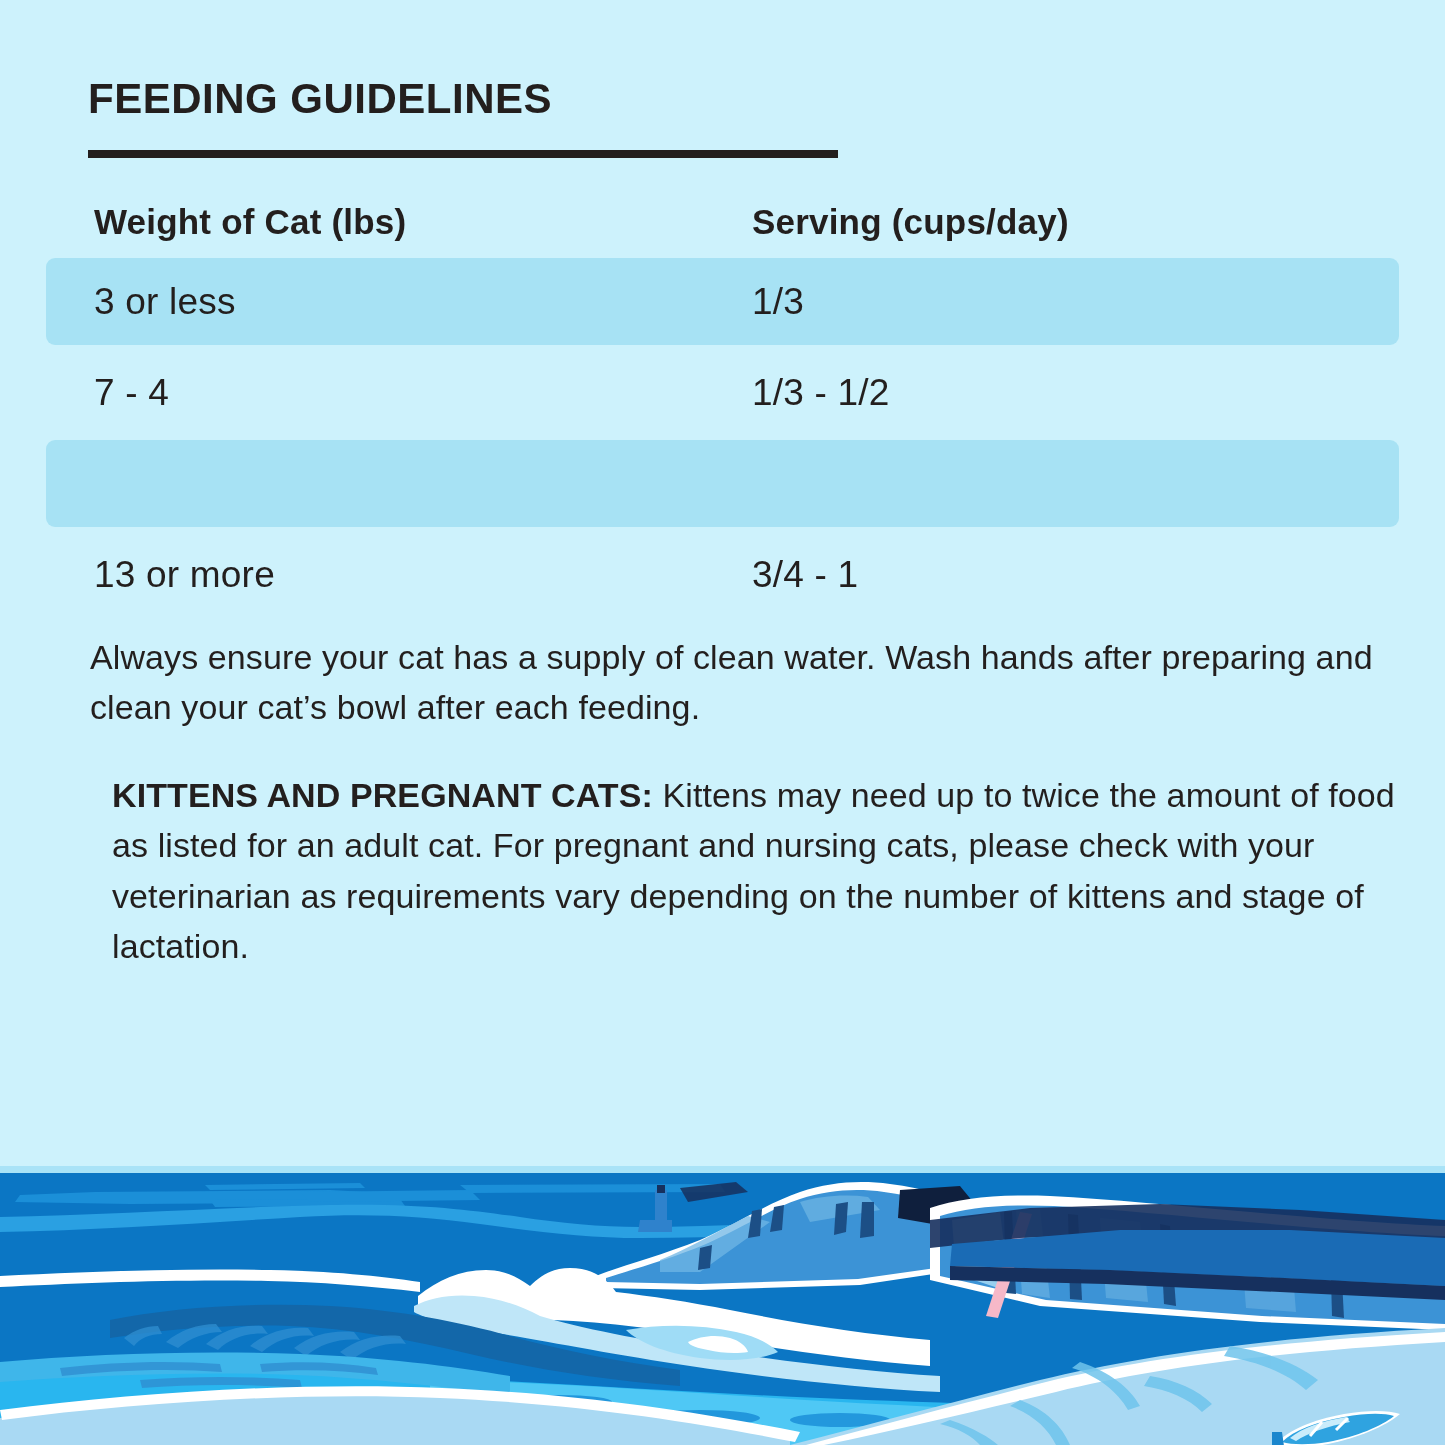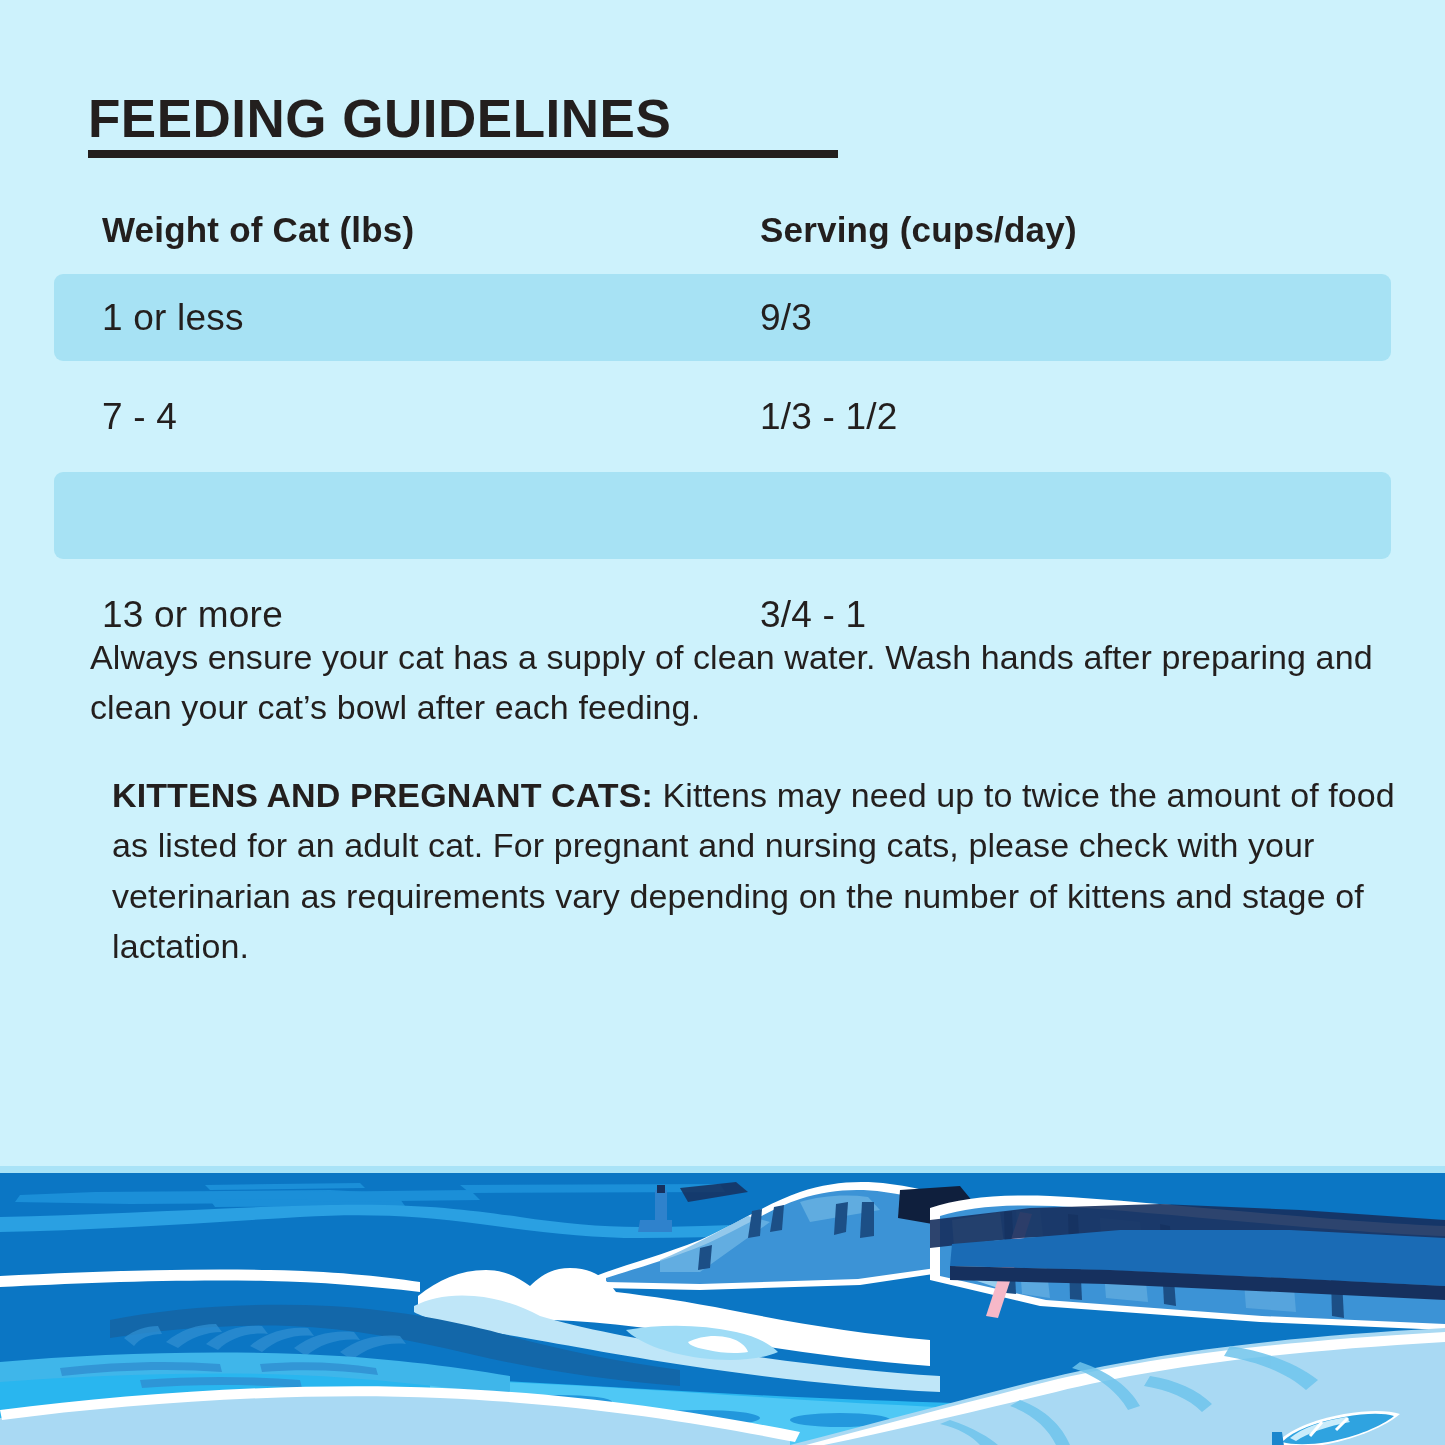--- a/index.html
+++ b/index.html
@@ -28,22 +28,22 @@
   .content {
     position: absolute;
     left: 0;
     top: 0;
     width: 1445px;
   }
 
   .title {
     position: absolute;
     left: 88px;
-    top: 92px;
-    font-size: 53px;
+    top: 78px;
+    font-size: 42px;
     font-weight: 700;
     letter-spacing: 0.5px;
     color: #231f1e;
     line-height: 1;
     white-space: nowrap;
   }
 
   .title-rule {
     position: absolute;
     left: 88px;
@@ -57,21 +57,21 @@
   .table {
     position: absolute;
     left: 0;
     top: 186px;
     width: 1445px;
   }
 
   .row {
     position: relative;
     height: 87px;
-    margin: 12px;
+    margin: 4px;
   }
   .row.header {
     height: 64px;
   }
   .row.stripe::before {
     content: "";
     position: absolute;
     left: 42px;
     right: 42px;
     top: 0;
@@ -144,22 +144,22 @@
     <div class="title-rule"></div>
 
     <div class="table">
 
       <div class="row header">
         <div class="cell c1">Weight of Cat (lbs)</div>
         <div class="cell c2">Serving (cups/day)</div>
       </div>
 
       <div class="row body stripe">
-        <div class="cell c1">1 or less</div>
-        <div class="cell c2">9/3</div>
+        <div class="cell c1">3 or less</div>
+        <div class="cell c2">1/3</div>
       </div>
 
       <div class="row body">
         <div class="cell c1">7 - 4</div>
         <div class="cell c2">1/3 - 1/2</div>
       </div>
 
       <div class="row body stripe">
       </div>
 

